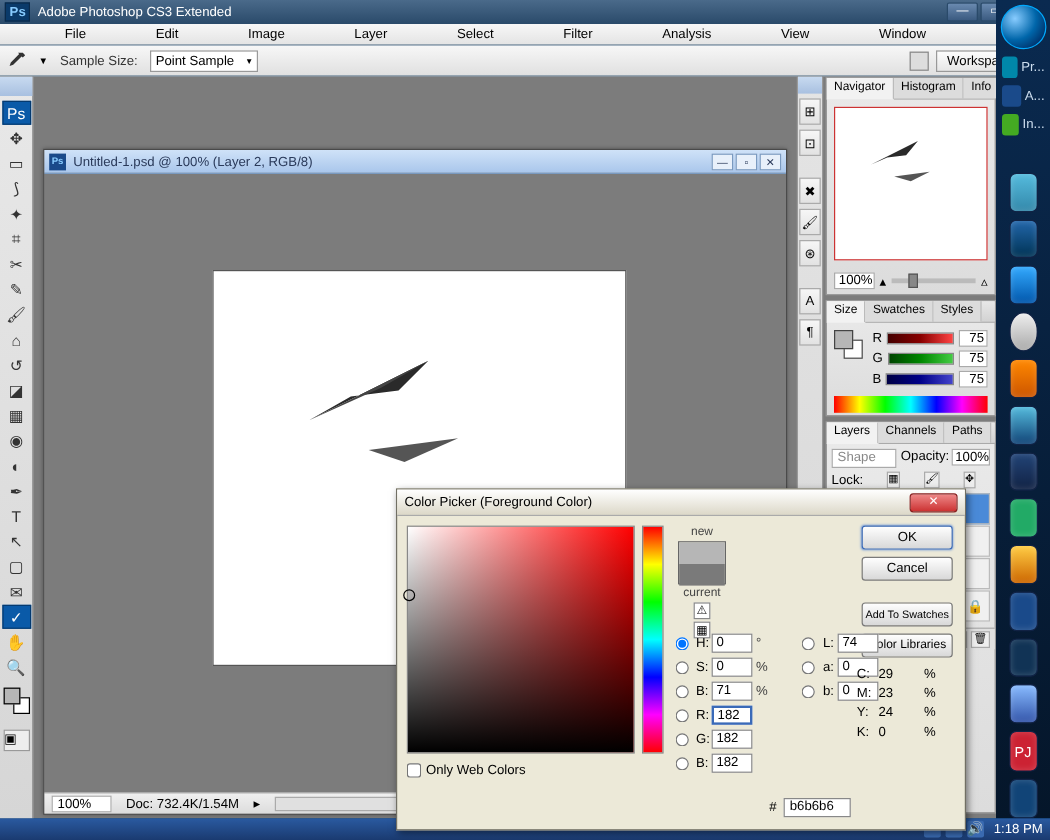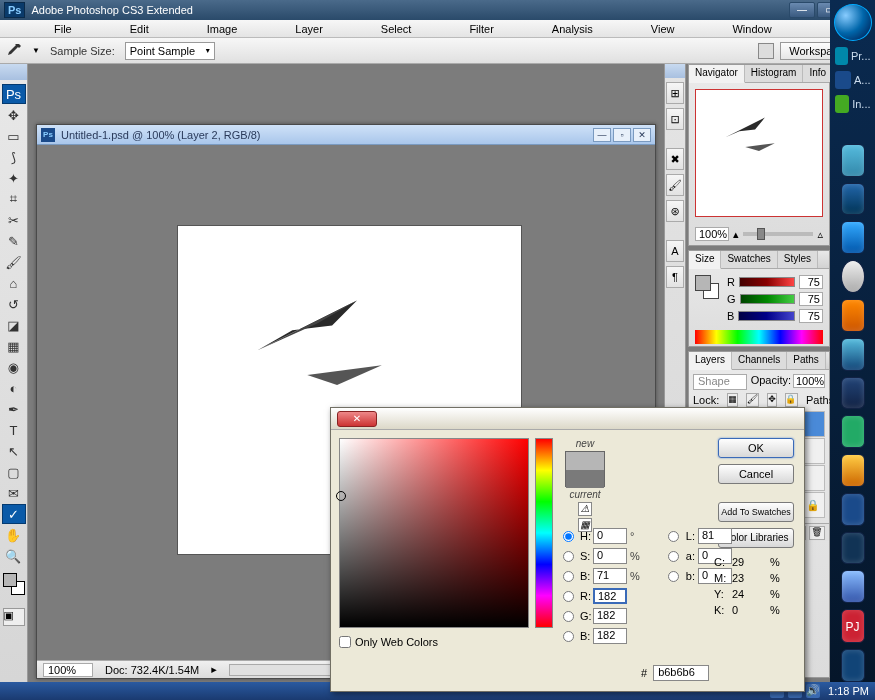--- a/index.html
+++ b/index.html
@@ -79,41 +79,41 @@
 .slider-g { background:linear-gradient(90deg,#040,#080,#4c4);}
 .slider-b { background:linear-gradient(90deg,#004,#008,#44c);}
 .color-val { width:24px; height:14px; border:1px solid #aaa; background:#fff; text-align:right; padding:0 2px;}
 .spectrum-bar { height:14px; margin-top:4px; background:linear-gradient(90deg,#f00,#ff0,#0f0,#0ff,#00f,#f0f,#f00);}
 
 .layers-body { padding:4px; font-size:10px;}
 .layers-toprow { display:flex; gap:4px; margin-bottom:3px;}
 .blend-sel { flex:1; height:16px; border:1px solid #aaa; background:#fff; padding:0 4px; color:#888;}
 .opacity-box { display:flex; align-items:flex-start; gap:2px;}
 .op-in { width:32px; height:14px; border:1px solid #aaa; background:#fff; text-align:right; padding:0 2px;}
-.lock-row { display:flex; align-items:center; gap:8px; margin-bottom:4px;}
+.lock-row { display:flex; align-items:center; gap:20px; margin-bottom:4px;}
 .lock-ic { width:14px; height:14px; border:1px solid #aaa; background:#eee; font-size:9px; text-align:center;}
 .layer-list {}
 .layer-item { display:flex; align-items:center; height:26px; border:1px solid #bbb; margin-bottom:1px; background:#f0f0f0;}
 .layer-item.sel { background:#4a8ad8; color:#fff;}
 .layer-eye { width:20px; text-align:center; border-right:1px solid #bbb; height:100%; display:flex; align-items:center; justify-content:center;}
 .layer-thumb { width:24px; height:20px; background:#fff; border:1px solid #888; margin:0 6px; background-image:repeating-conic-gradient(#ccc 0 25%,#fff 0 50%); background-size:8px 8px;}
 .layer-name { flex:1; font-style:italic; font-size:10px;}
 .layers-footer { height:18px; background:#e0e0e0; border-top:1px solid #aaa; display:flex; justify-content:flex-end; gap:3px; padding:2px 4px;}
 .lf-btn { width:16px; height:14px; border:1px solid #aaa; background:#eee; font-size:9px; text-align:center;}
 
 
 .dialog { position:absolute; left:330px; top:407px; width:475px; height:285px; background:#ece9d8; border:1px solid #716f64; box-shadow:2px 2px 6px rgba(0,0,0,.5); z-index:50;}
 .dlg-titlebar { height:22px; background:linear-gradient(#fff,#dcd8c8); display:flex; align-items:center; padding:0 6px; border-bottom:1px solid #aaa;}
 .dlg-title { flex:1; font-size:11px; }
 .dlg-close { width:40px; height:16px; background:linear-gradient(#e88,#c33); color:#fff; text-align:center; border:1px solid #822; border-radius:3px; font-size:10px; line-height:14px;}
 .dlg-body { position:relative; padding:6px; height:calc(100% - 22px);}
 .sv-box { position:absolute; left:8px; top:8px; width:190px; height:190px; background:linear-gradient(to top,#000,transparent),linear-gradient(to right,#fff,#f00); border:1px solid #888;}
 .sv-cursor { position:absolute; width:10px; height:10px; border:1px solid #000; border-radius:50%; left:-4px; top:52px;}
 .hue-bar { position:absolute; left:204px; top:8px; width:18px; height:190px; background:linear-gradient(#f00,#ff0,#0f0,#0ff,#00f,#f0f,#f00); border:1px solid #888;}
-.newcur { position:absolute; left:232px; top:8px; width:44px; text-align:center;font-style:italic;}
+.newcur { position:absolute; left:232px; top:8px; width:44px; text-align:center;}
 .newcur-lab { font-size:10px; color:#444;}
 .newcur-sw { width:40px; height:36px; border:1px solid #666; margin:2px auto; }
 .newcur-sw .new { height:18px; background:#b6b6b6;}
 .newcur-sw .cur { height:18px; background:#7a7a7a;}
 .warn-ic { width:14px; height:14px; border:1px solid #888; background:#fff; margin:2px auto; font-size:10px; text-align:center;}
 .only-web { position:absolute; left:8px; top:206px; display:flex; align-items:center; gap:4px;}
 .only-web input { width:12px; height:12px;}
 .btn-col { position:absolute; right:10px; top:8px; width:76px; display:flex; flex-direction:column; gap:6px;}
 .ps-btn { height:20px; border:1px solid #7a7a7a; background:linear-gradient(#fefefe,#d8d8d8); border-radius:3px; text-align:center; line-height:18px; font-size:11px; cursor:default;}
 .ps-btn.prim { border:1px solid #3a6ab8; box-shadow:0 0 2px #5a8ad8;}
@@ -370,20 +370,21 @@
         <div class="lf-btn">▣</div>
         <div class="lf-btn">▫</div>
         <div class="lf-btn">🗑</div>
       </div>
     </div>
   </div>
 </div>
 
 <div class="dialog">
   <div class="dlg-titlebar">
+    <span class="dlg-title">Color Picker (Foreground Color)</span>
     <div class="dlg-close">✕</div>
   </div>
   <div class="dlg-body">
     <div class="sv-box">
         <div class="sv-cursor"></div>
       </div>
     <div class="hue-bar"></div>
     <div class="newcur">
       <div class="newcur-lab">new</div>
       <div class="newcur-sw">
@@ -406,21 +407,21 @@
       <div class="ps-btn" style="font-size:10px;">Color Libraries</div>
     </div>
     <div class="num-grid">
       <input type="radio" class="rad" checked="" style="">
         <span class="lbl">H:</span>
         <div class="inp">0</div>
         <span class="unit">°</span>
       <span></span>
         <input type="radio" class="rad" style="">
         <span class="lbl">L:</span>
-        <div class="inp">81</div>
+        <div class="inp">74</div>
 
       <input type="radio" class="rad" style="">
         <span class="lbl">S:</span>
         <div class="inp">0</div>
         <span class="unit">%</span>
       <span></span>
         <input type="radio" class="rad" style="">
         <span class="lbl">a:</span>
         <div class="inp">0</div>
 

